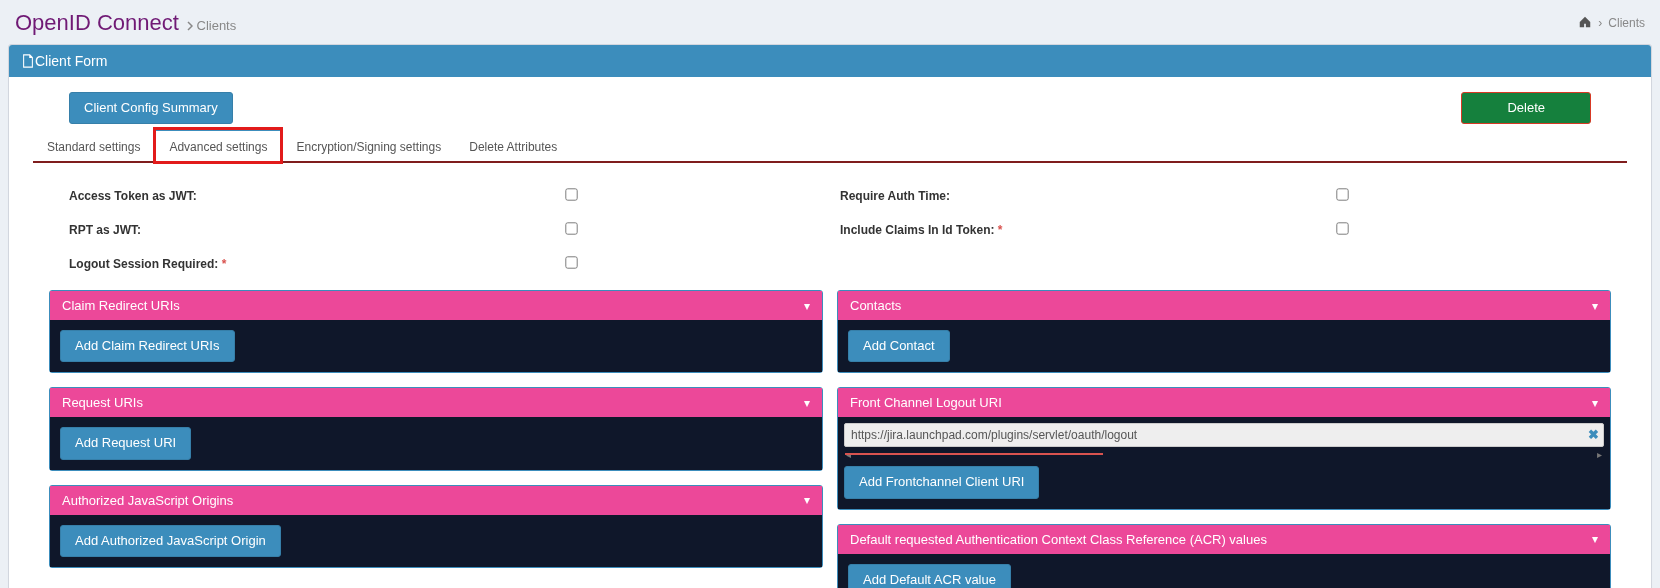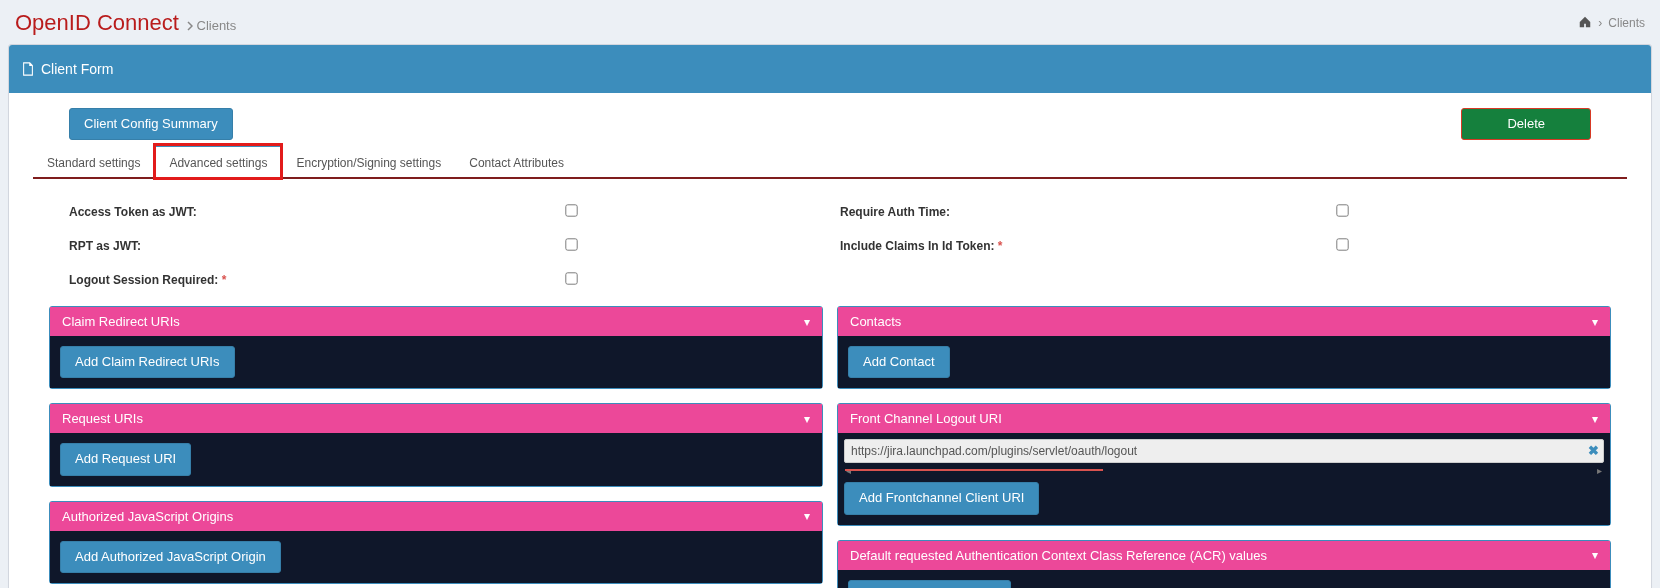--- a/index.html
+++ b/index.html
@@ -17,21 +17,21 @@
     padding: 10px 15px 8px 15px;
   }
   .page-header-left {
     display: flex;
     align-items: baseline;
     gap: 8px;
   }
   .page-title {
     font-size: 22px;
     font-weight: 500;
-    color: #b91c1c;
+    color: #701a75;
   }
   .page-sub {
     font-size: 13px;
     color: #888;
   }
   .page-sub svg { vertical-align: -1px; }
   .breadcrumb {
     font-size: 12px;
     color: #888;
     display: flex;
@@ -44,25 +44,24 @@
   }
   .box {
     background: #fff;
     border: 1px solid #d2d6de;
     border-radius: 3px;
     box-shadow: 0 1px 1px rgba(0,0,0,0.05);
   }
   .box-header.bg-primary {
     background: #3c8dbc;
     color: #fff;
-    padding: 16px 12px;
+    padding: 8px 12px;
     font-size: 14px;
     display: flex;
     align-items: center;
-    gap: 6px;
     border-top-left-radius: 3px;
     border-top-right-radius: 3px;
   }
   .box-body {
     padding: 15px 60px 15px 60px;
   }
   .top-btns {
     display: flex;
     justify-content: space-between;
     align-items: center;
@@ -229,21 +228,21 @@
 
       <div class="top-btns">
         <button class="btn btn-primary">Client Config Summary</button>
         <button class="btn btn-danger">Delete</button>
       </div>
 
       <div class="tabs">
         <div class="tab">Standard settings</div>
         <div class="tab active highlight">Advanced settings</div>
         <div class="tab">Encryption/Signing settings</div>
-        <div class="tab">Contact Attributes</div>
+        <div class="tab">Delete Attributes</div>
       </div>
 
       <div class="form-row-wrap">
         <div class="form-col">
           <div class="form-row">
             <div class="form-label">Access Token as JWT:</div>
             <div class="form-ctrl"><input type="checkbox" style=""></div>
           </div>
           <div class="form-row">
             <div class="form-label">RPT as JWT:</div>

